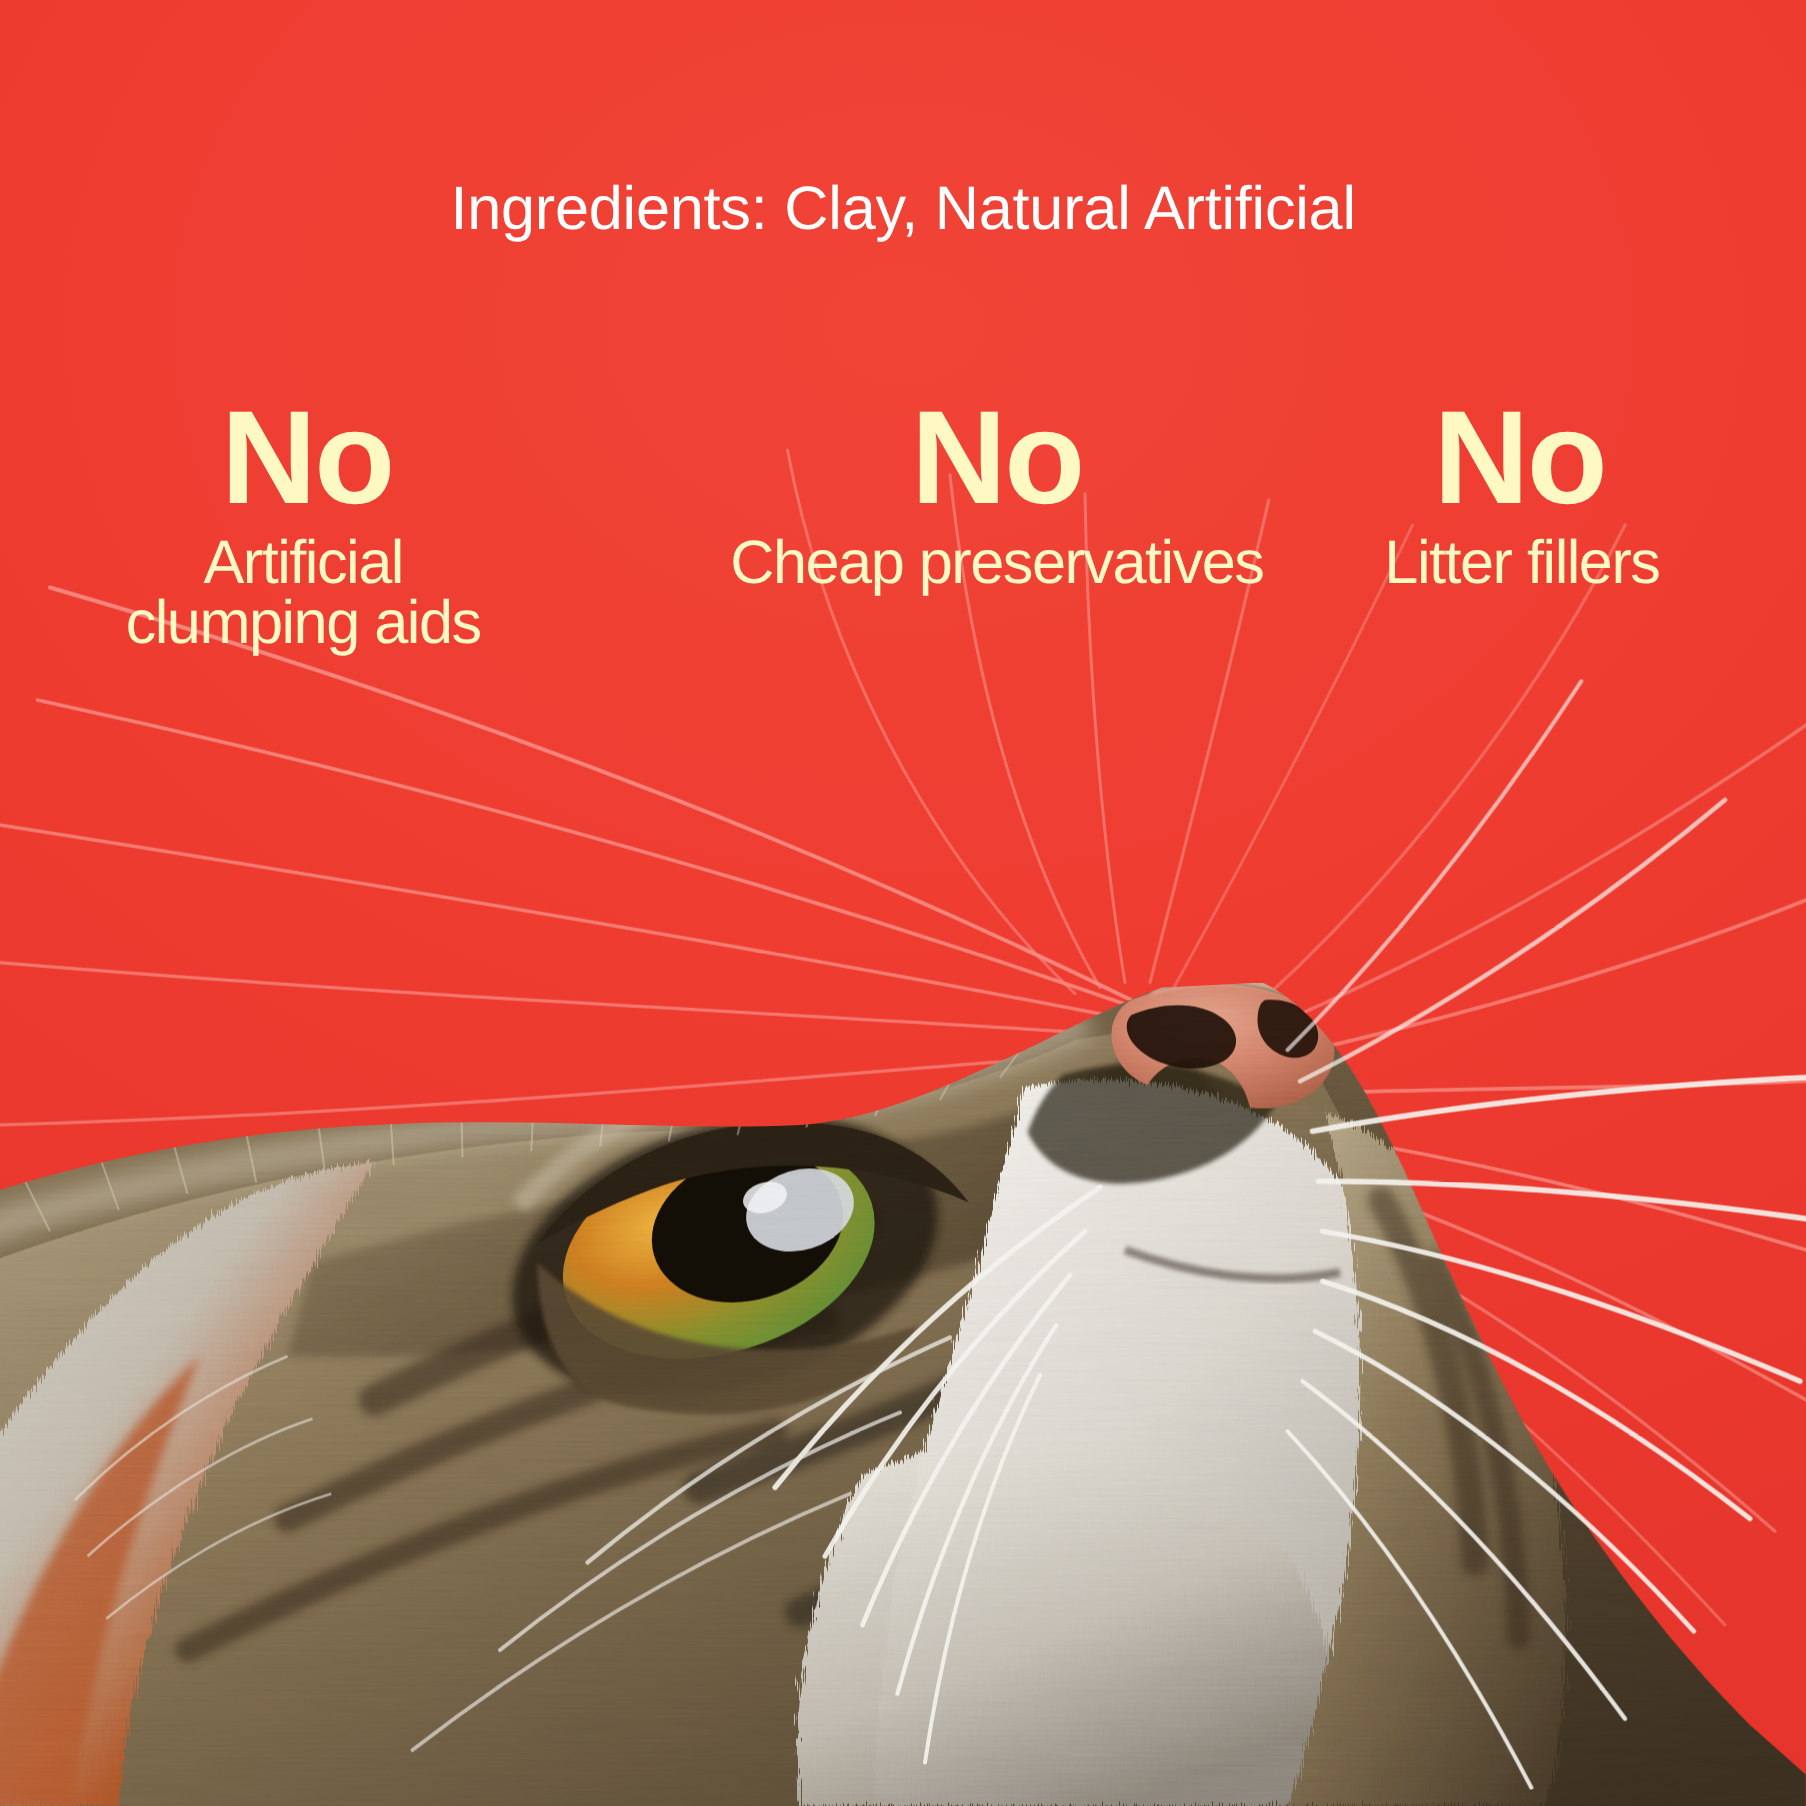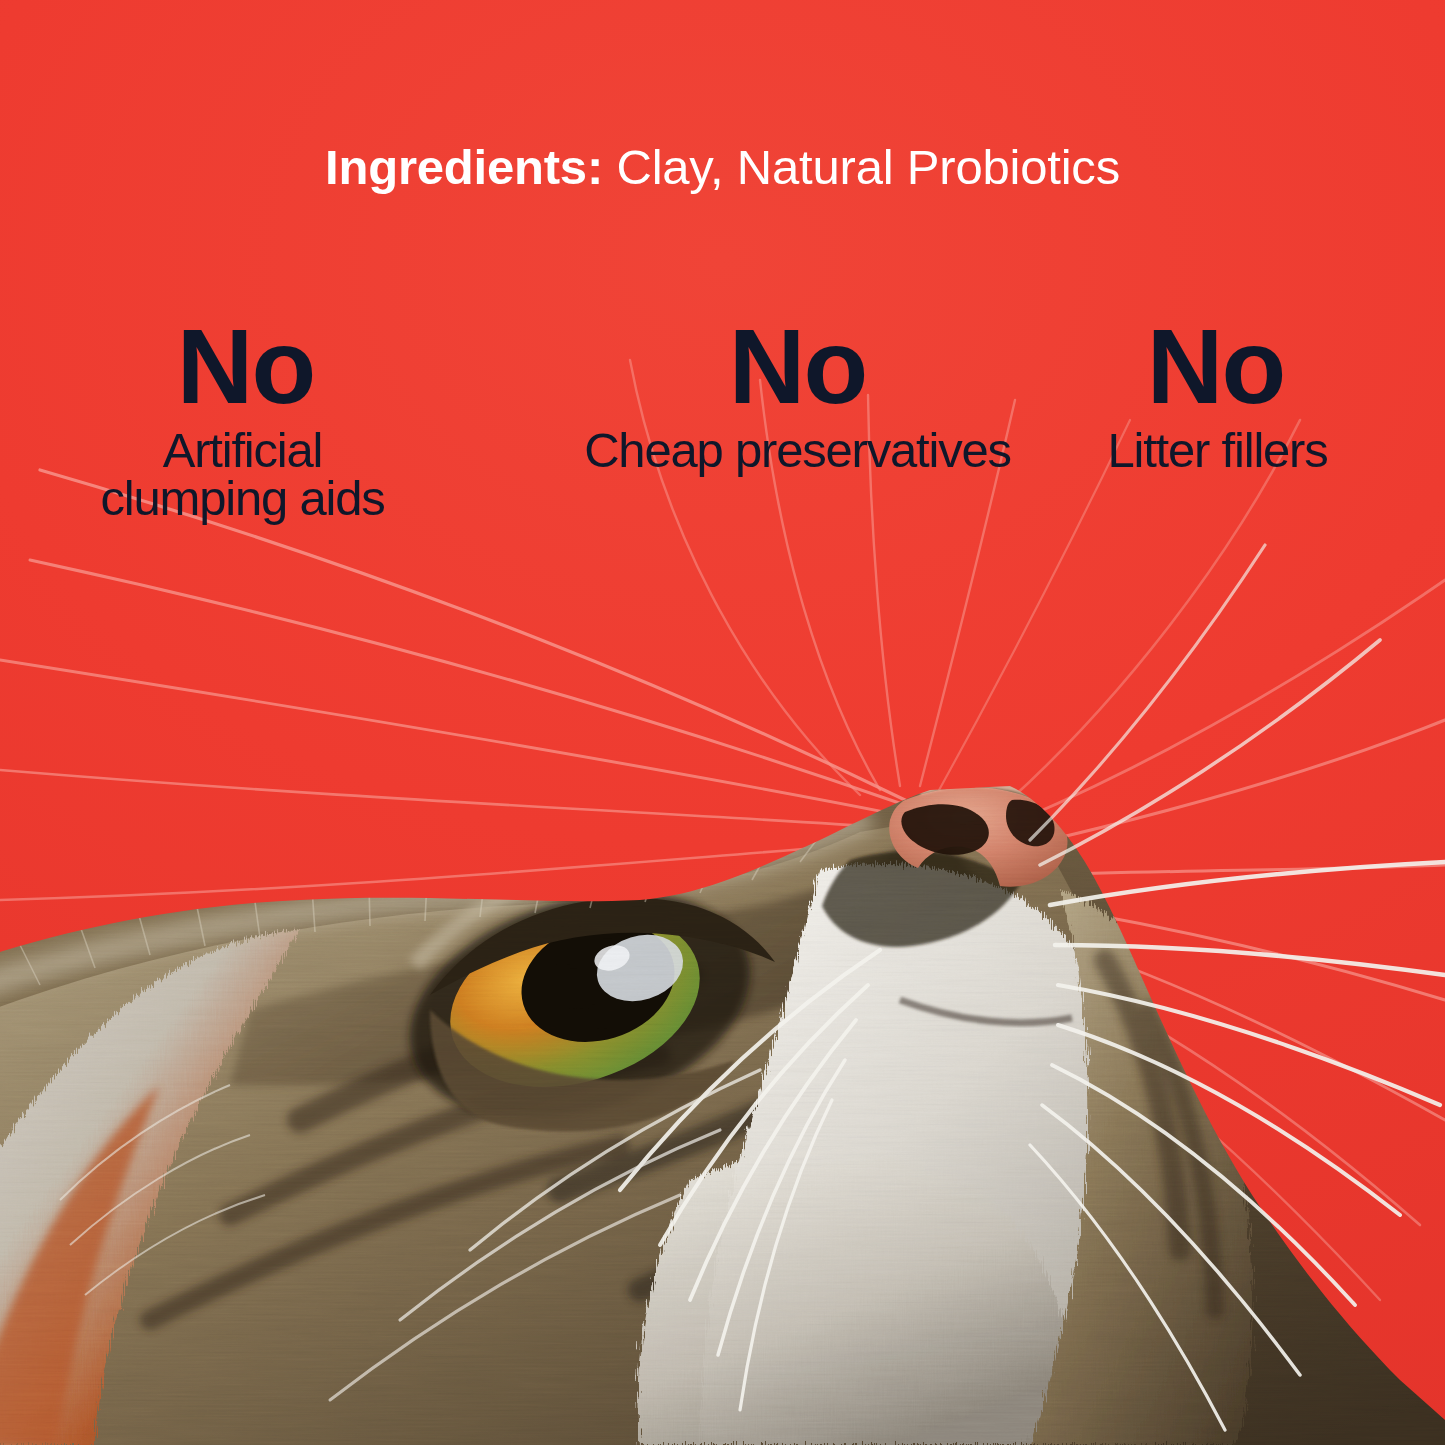--- a/index.html
+++ b/index.html
@@ -32,37 +32,37 @@
     left: 0;
     width: 100%;
     text-align: center;
     color: #FFFFFF;
     font-size: 49px;
     line-height: 1.05;
     letter-spacing: -0.2px;
     white-space: nowrap;
   }
   .headline .label {
-    font-weight: 700;
+    font-weight: 400;
   }
   .headline .value {
     font-weight: 400;
   }
 
   .claims {
     position: absolute;
     top: 318px;
     left: 0;
     width: 100%;
     display: flex;
     justify-content: center;
     align-items: flex-start;
   }
   .claim {
-    color: #0f172a;
+    color: #fef9c3;
     text-align: center;
     box-sizing: border-box;
   }
   .claim .no {
     font-size: 106px;
     font-weight: 700;
     line-height: 0.92;
     letter-spacing: -2px;
     display: block;
   }
@@ -378,21 +378,21 @@
       <path d="M 845 1060 C 790 1145, 748 1245, 718 1355" stroke-width="3.5"></path>
       <path d="M 832 1100 C 788 1190, 757 1295, 740 1410" stroke-width="3.2"></path>
 
       <path d="M 760 1070 C 660 1115, 560 1175, 470 1250" stroke-width="3.4" opacity="0.8"></path>
       <path d="M 720 1130 C 610 1175, 500 1240, 400 1320" stroke-width="3.2" opacity="0.75"></path>
       <path d="M 680 1195 C 560 1245, 440 1315, 330 1400" stroke-width="3" opacity="0.68"></path>
     </g>
   </svg>
 
   <div class="headline">
-    <span class="label">Ingredients:</span><span class="value"> Clay, Natural Probiotics</span>
+    <span class="label">Ingredients:</span><span class="value"> Clay, Natural Artificial</span>
   </div>
 
   <div class="claims">
 
     <div class="claim claim-1">
       <span class="no">No</span>
       <span class="desc">Artificial clumping aids</span>
     </div>
 
     <div class="claim claim-2">

